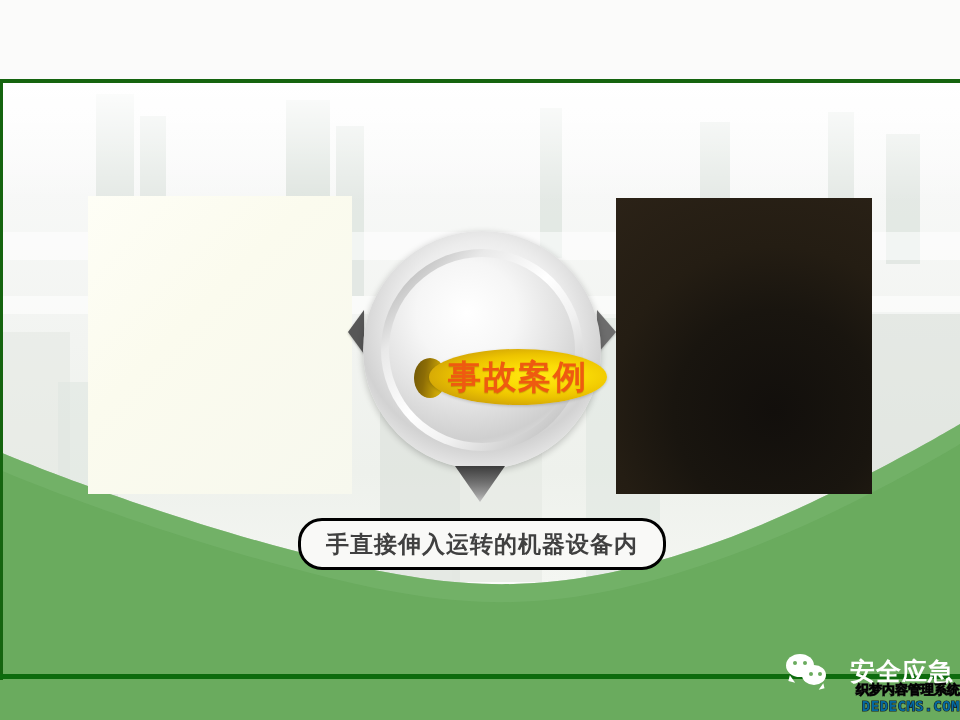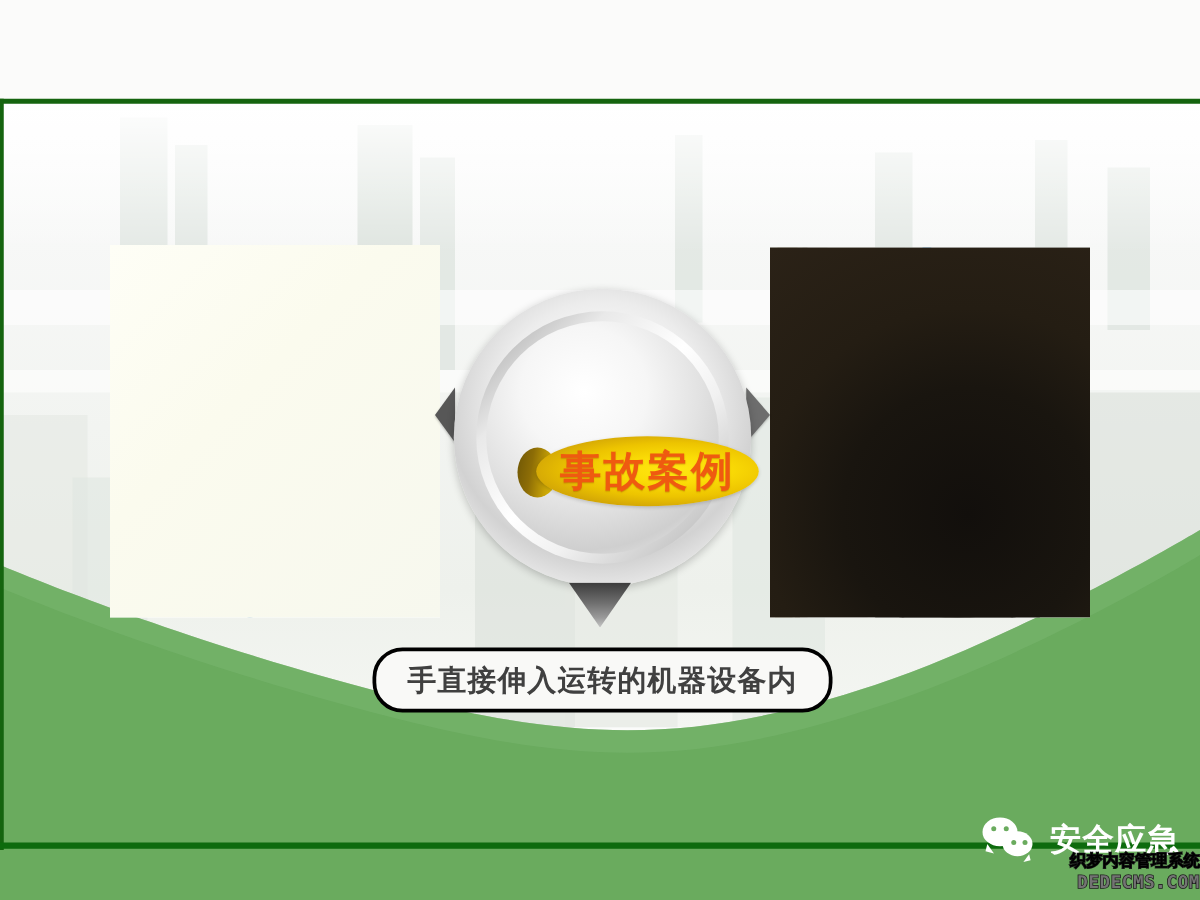--- a/index.html
+++ b/index.html
@@ -132,21 +132,21 @@
   }
 
   
   .rule-bottom{
     position:absolute;left:0;top:674px;width:960px;height:5px;background:#0d6b0d;
   }
 
   
   .brand{
     position:absolute;left:786px;top:648px;width:172px;height:46px;
-    display:flex;align-items:center;gap:8px;
+    display:flex;align-items:center;gap:18px;
   }
   .wx{position:relative;width:46px;height:34px;}
   .wx b1,.wx .b1{
     position:absolute;left:0;top:0;width:28px;height:23px;border-radius:50%;
     background:#ffffff;
   }
   .wx .b1:after{
     content:"";position:absolute;left:3px;bottom:-5px;width:0;height:0;
     border-left:7px solid #ffffff;border-top:6px solid transparent;border-bottom:0;
     transform:rotate(14deg);
@@ -174,21 +174,21 @@
   }
   .wm-cn{
     font-family:"DejaVu Sans","Liberation Sans",sans-serif;
     font-size:13px;font-weight:700;color:#000000;letter-spacing:0px;
     -webkit-text-stroke:1.1px #1b1b1b;paint-order:stroke fill;
     white-space:nowrap;
     padding-left:18px;
   }
   .wm-en{
     font-family:"DejaVu Sans Mono","Liberation Mono",monospace;
-    font-size:14px;font-weight:700;color:#737373;letter-spacing:.5px;
+    font-size:14px;font-weight:700;color:#0369a1;letter-spacing:.5px;
     -webkit-text-stroke:1.2px #1b1b1b;paint-order:stroke fill;
     margin-top:3px;white-space:nowrap;
   }
 </style>
 </head>
 <body>
 
 <div id="slide">
 
   <div class="skyline">

